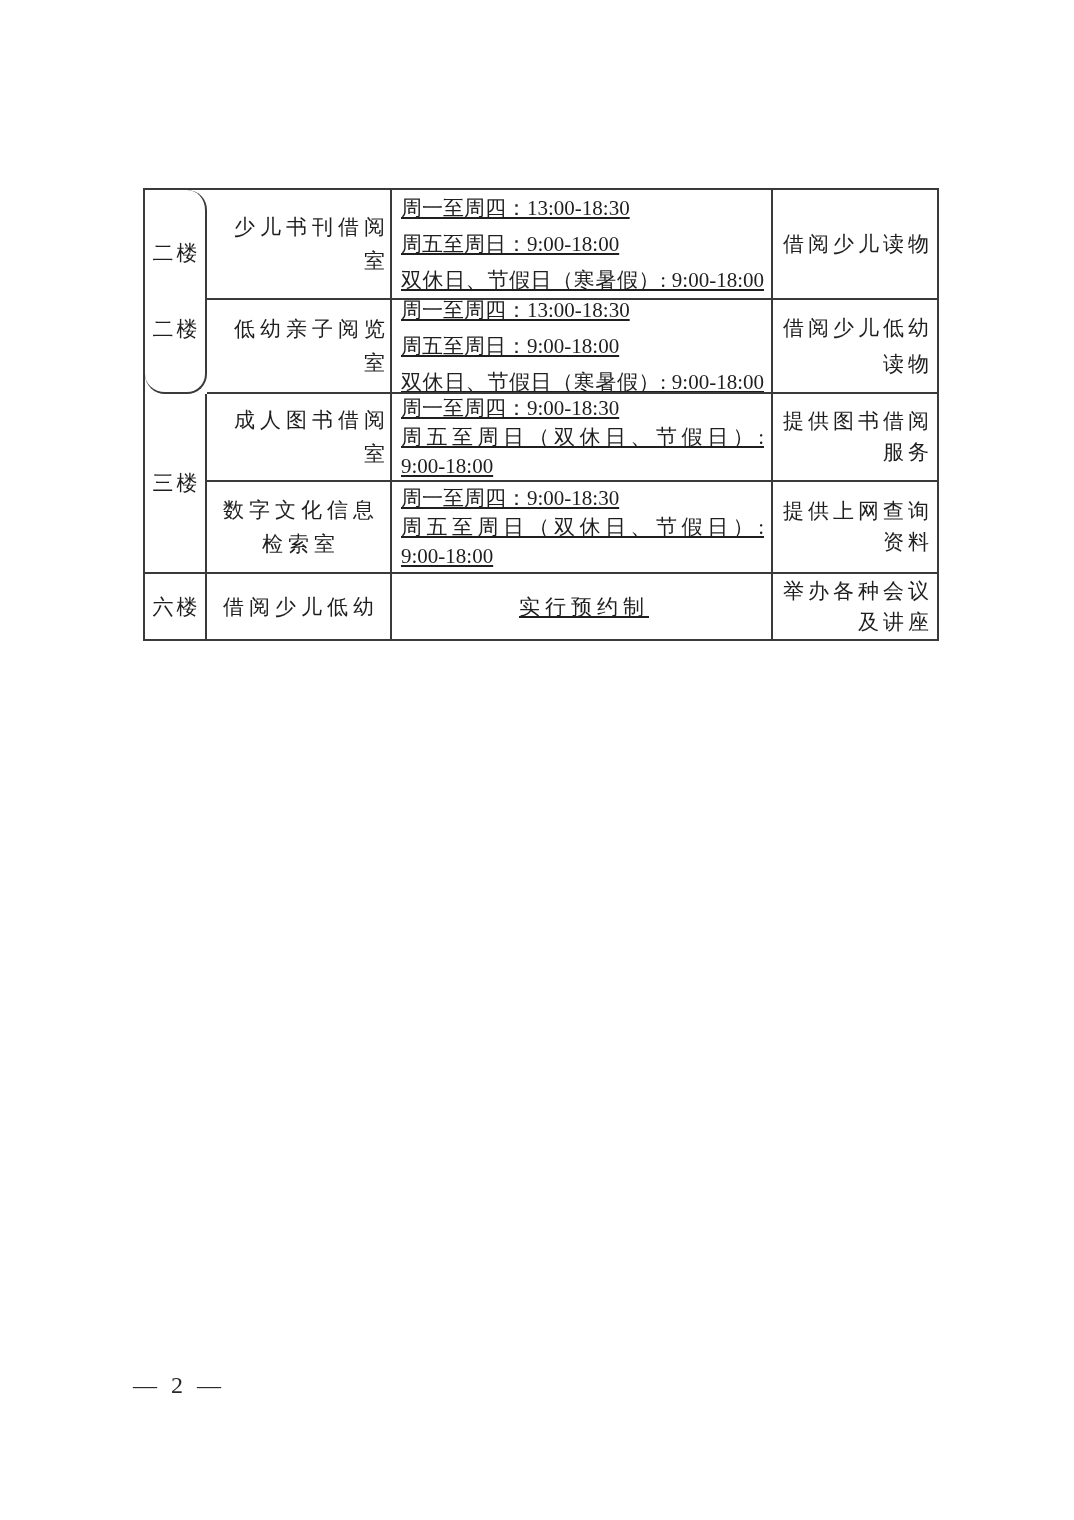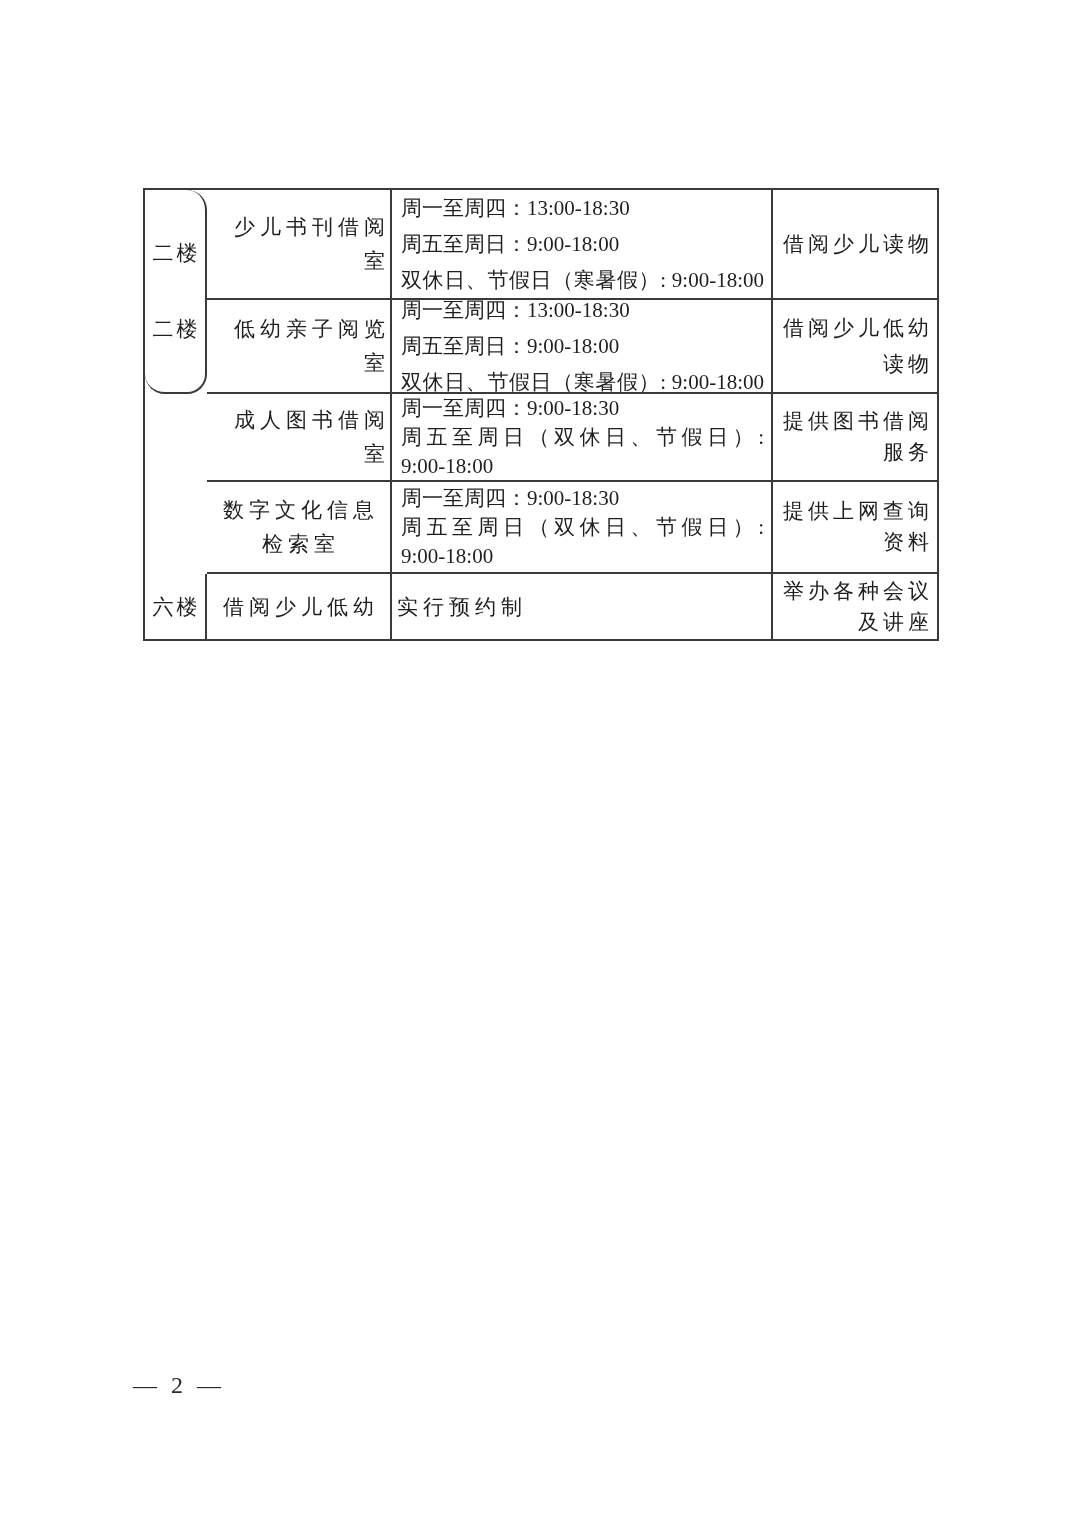--- a/index.html
+++ b/index.html
@@ -62,30 +62,31 @@
     align-items: center;
     text-align: right;
     letter-spacing: 5px;
     text-indent: 5px;
     line-height: 34px;
   }
 
   .hours {
     padding-left: 9px;
     padding-right: 7px;
+    text-decoration: underline;
   }
   .hours .line { line-height: 36px; white-space: nowrap; }
   .tight .line { line-height: 29px; }
   .hours .stretch {
     text-align: justify;
     text-align-last: justify;
     white-space: normal;
   }
   .hours.centered {
-    align-items: flex-start;
+    align-items: center;
     padding: 0;
   }
   .hours.centered .line {
     letter-spacing: 5px;
     text-indent: 5px;
   }
 
   .service {
     padding-left: 8px;
     padding-right: 4px;
@@ -134,20 +135,23 @@
     <div class="cell hours c3 r2 br bb">
       <div class="line">周一至周四：13:00-18:30</div>
       <div class="line">周五至周日：9:00-18:00</div>
       <div class="line stretch">双休日、节假日（寒暑假）: 9:00-18:00</div>
     </div>
     <div class="cell service c4 r2 bb">
       <div class="line">借阅少儿低幼</div>
       <div class="line">读物</div>
     </div>
 
+    <div class="cell floor c1 r34 br bb">
+      <div class="line">三楼</div>
+    </div>
 
     <div class="cell room c2 r3 br bb">
       <div class="line">成人图书借阅室</div>
     </div>
     <div class="cell hours tight c3 r3 br bb">
       <div class="line">周一至周四：9:00-18:30</div>
       <div class="line stretch">周五至周日（双休日、节假日）:</div>
       <div class="line">9:00-18:00</div>
     </div>
     <div class="cell service tightsv c4 r3 bb">

